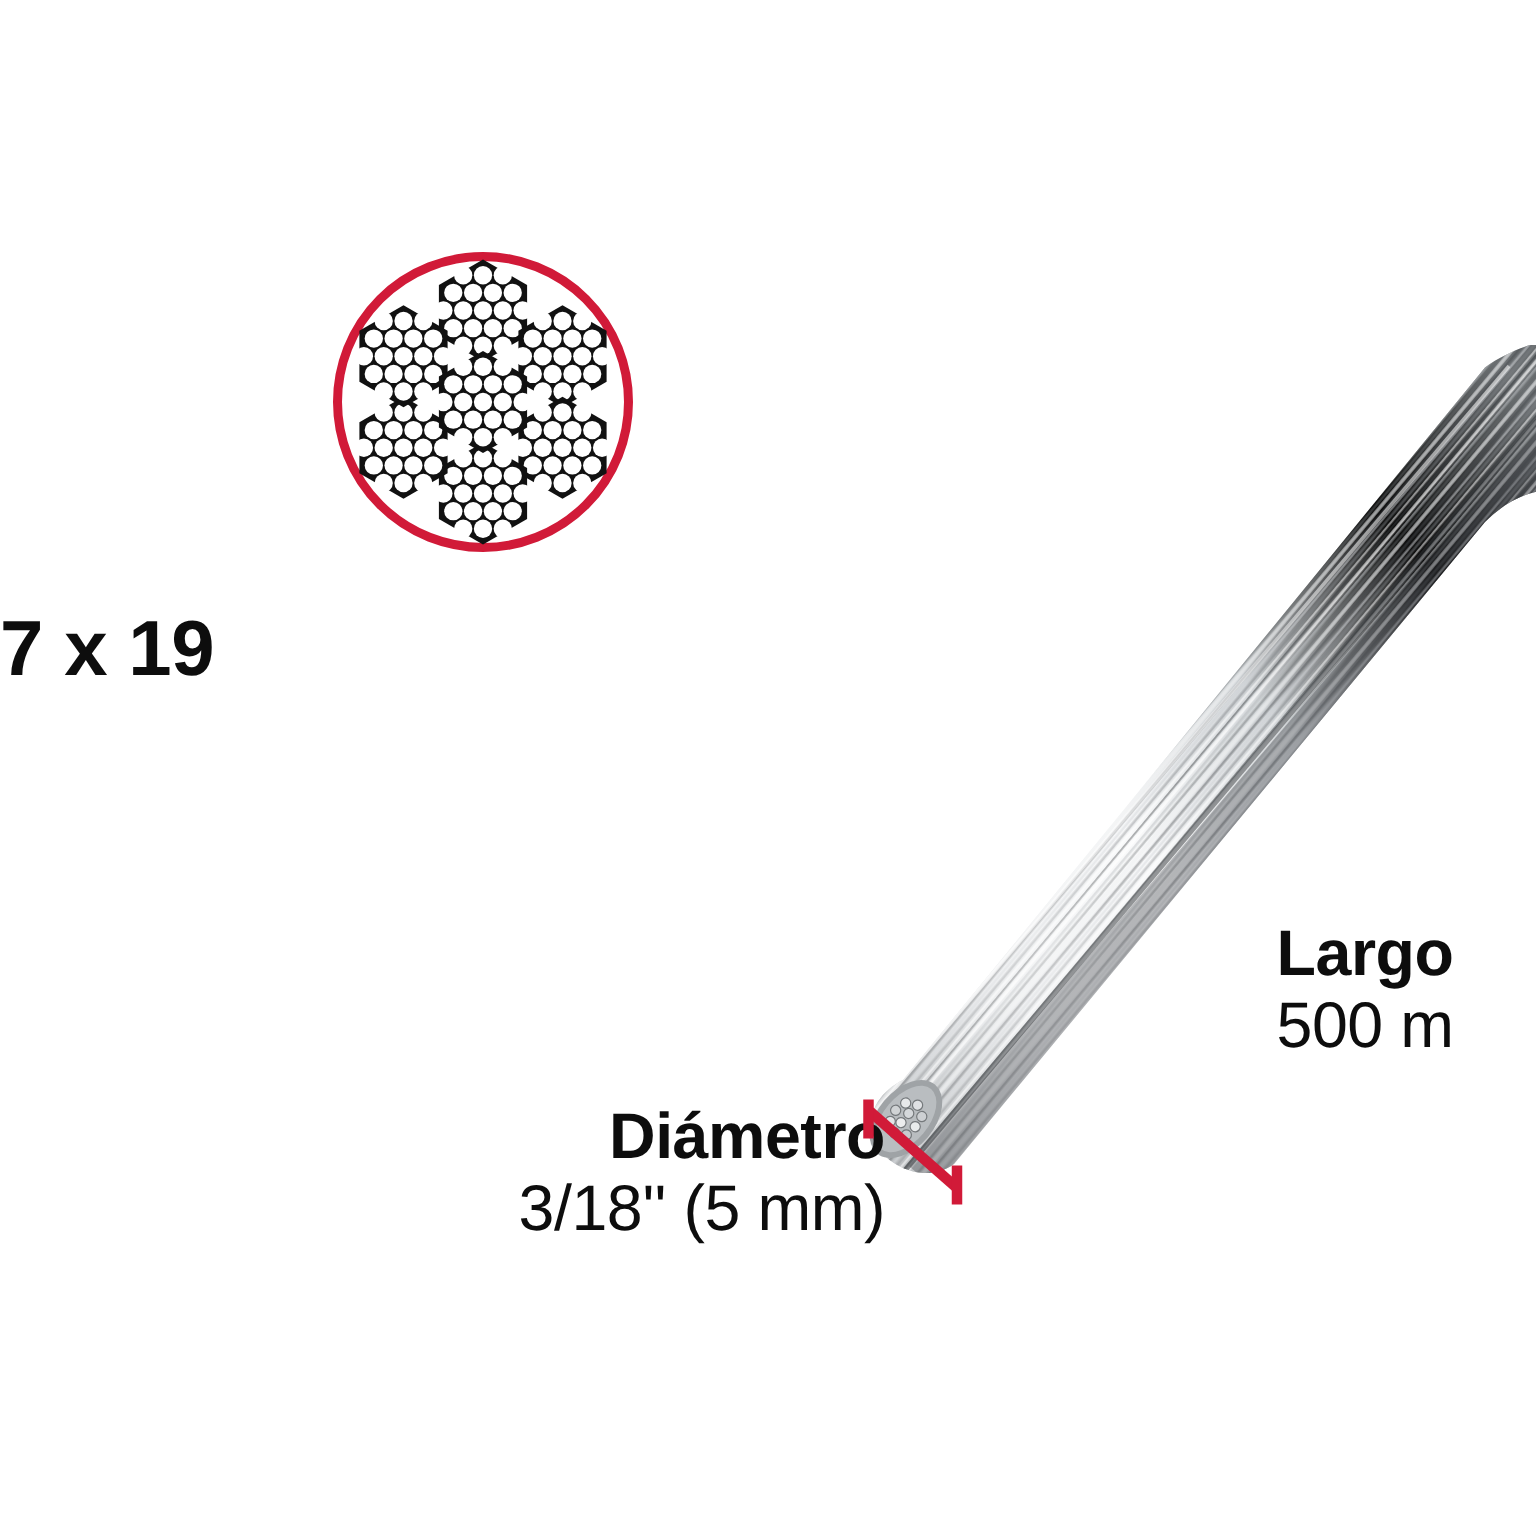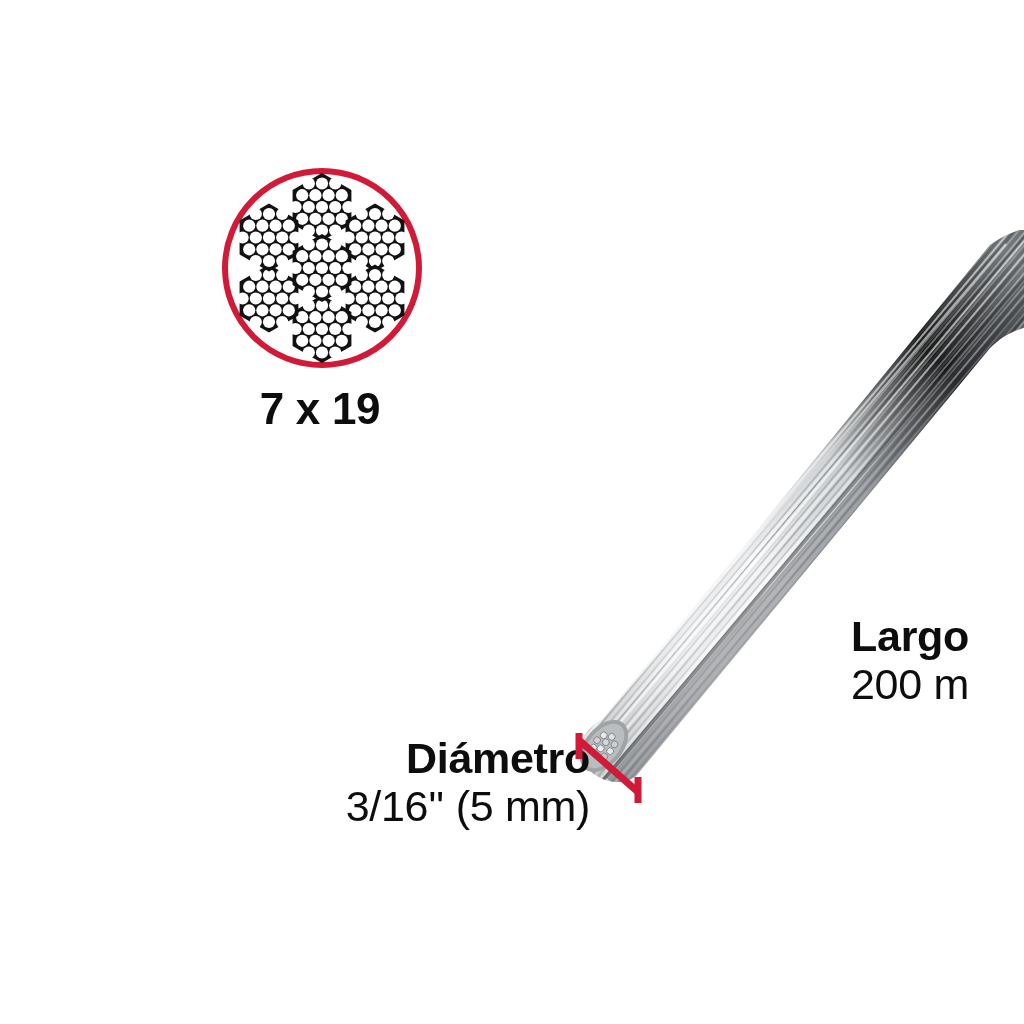--- a/index.html
+++ b/index.html
@@ -39,24 +39,24 @@
     letter-spacing: -0.3px;
   }
   .line-regular {
     font-weight: 400;
     font-stretch: condensed;
     letter-spacing: -0.3px;
   }
 
   #strand-label {
     left: 0;
-    top: 384px;
+    top: 404px;
     width: 640px;
-    text-align: center;
-    font-size: 44px;
+    text-align: left;
+    font-size: 52px;
   }
   #strand-label .line-bold { display: block; }
 
   #length-label {
     left: 851px;
     top: 612px;
     font-size: 43px;
     text-align: right;
   }
   #length-label span { display: block; }
@@ -239,26 +239,26 @@
           <circle cx="76" cy="523" r="3.4" fill="#cacdd0" stroke="#6e7275" stroke-width="0.8"></circle>
           <circle cx="84" cy="524" r="3.4" fill="#eef0f1" stroke="#6e7275" stroke-width="0.8"></circle>
           <circle cx="92" cy="523" r="3.4" fill="#d0d3d6" stroke="#6e7275" stroke-width="0.8"></circle>
         </g>
       </g>
     </svg>
   </div>
 
   <div class="label-block" id="length-label">
     <span class="line-bold">Largo</span>
-    <span class="line-regular">200 m</span>
+    <span class="line-regular">500 m</span>
   </div>
 
   <div class="label-block" id="diameter-label">
     <span class="line-bold">Diámetro</span>
-    <span class="line-regular">3/16'' (5 mm)</span>
+    <span class="line-regular">3/18'' (5 mm)</span>
   </div>
 
   <div id="diameter-dimension">
     <svg width="100" height="100" viewBox="0 0 100 100" xmlns="http://www.w3.org/2000/svg">
       <g stroke="#D11A38" stroke-width="7" fill="none" stroke-linecap="butt">
 
         <line x1="20" y1="26" x2="78" y2="77"></line>
 
         <line x1="19" y1="18" x2="19" y2="44"></line>
         <line x1="78" y1="62" x2="78" y2="88"></line>

